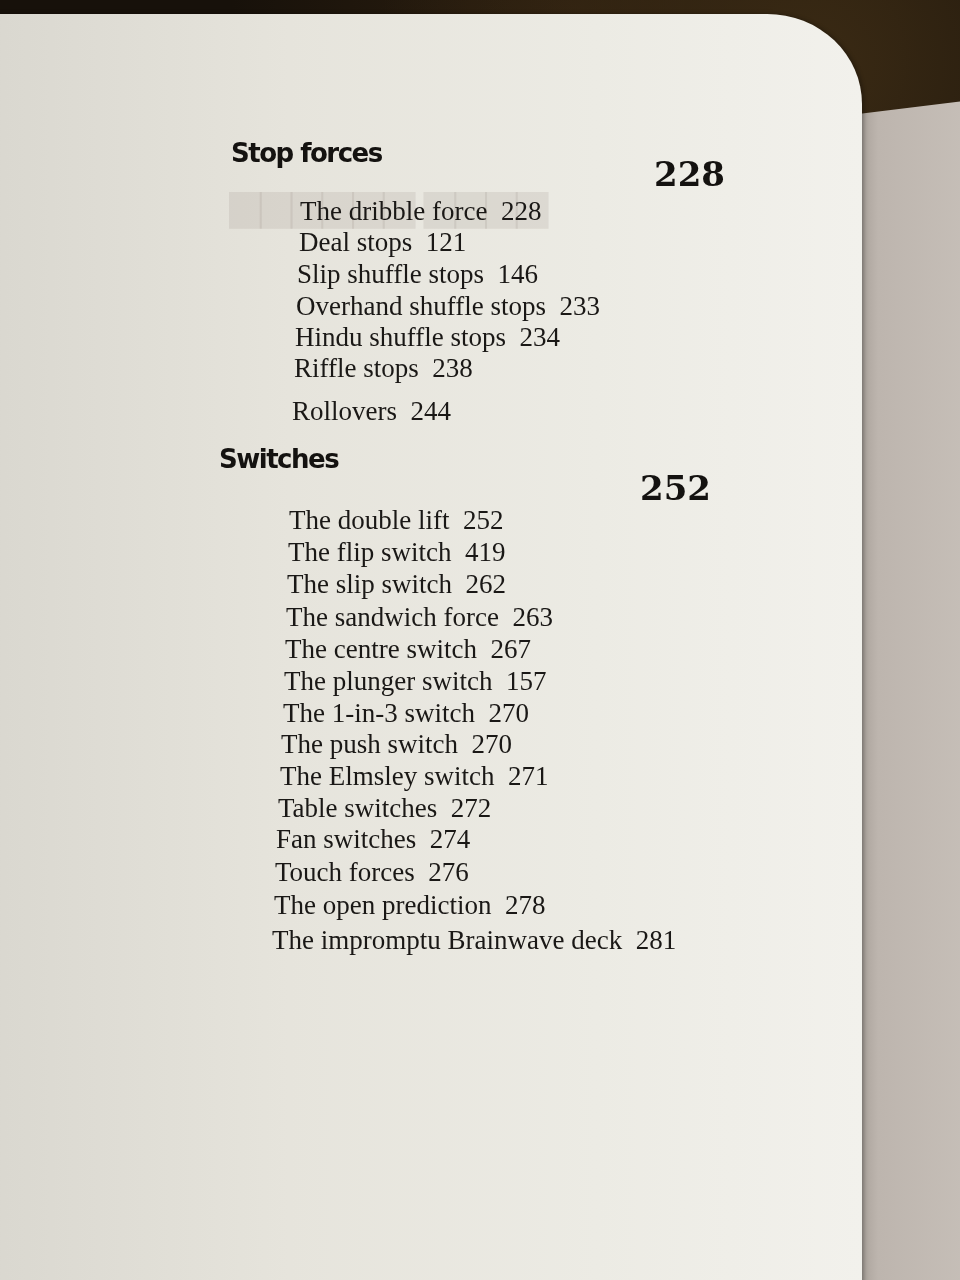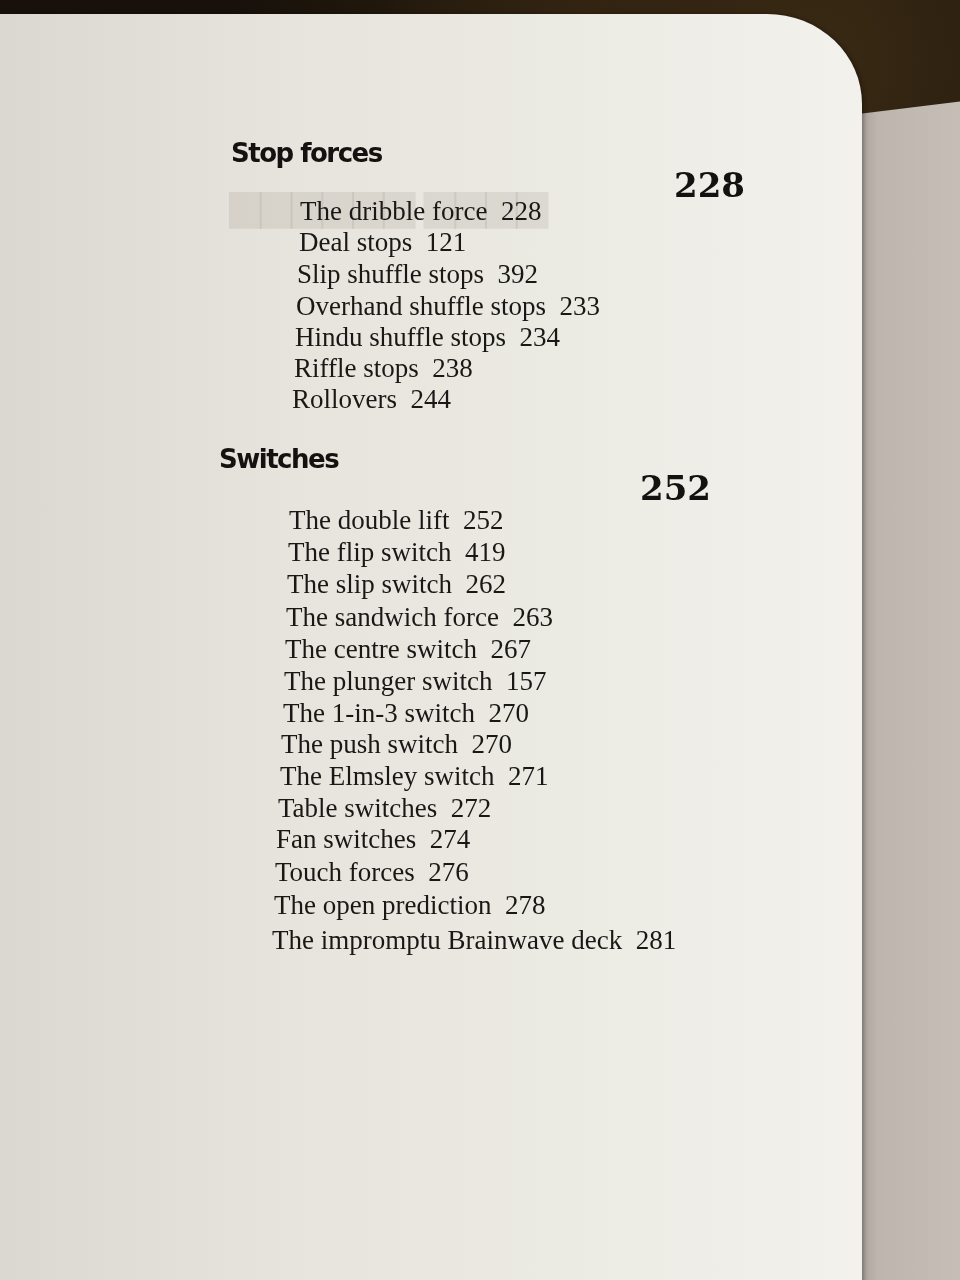--- a/index.html
+++ b/index.html
@@ -51,29 +51,29 @@
 <div class="backdrop"></div>
 <div class="back-page"></div>
 
 <div class="page">
 
   <div class="ghost" style="left:250px; top:175px; font-size:40px; font-weight:bold;">▆▆▆▆▆▆ ▆▆▆▆</div>
 </div>
 
 <div>
   <div class="section-title" style="left:231px; top:138px;">Stop forces</div>
-  <div class="section-page" style="left:674px; top:154px;margin-top:11px;">228</div>
+  <div class="section-page" style="left:654px; top:154px;">228</div>
 
   <div class="entry" style="left:300px; top:196px;">The dribble force  228</div>
   <div class="entry" style="left:299px; top:227px;">Deal stops  121</div>
-  <div class="entry" style="left:297px; top:259px;">Slip shuffle stops  392</div>
+  <div class="entry" style="left:297px; top:259px;">Slip shuffle stops  146</div>
   <div class="entry" style="left:296px; top:291px;">Overhand shuffle stops  233</div>
   <div class="entry" style="left:295px; top:322px;">Hindu shuffle stops  234</div>
   <div class="entry" style="left:294px; top:353px;">Riffle stops  238</div>
-  <div class="entry" style="left:292px; top:384px;">Rollovers  244</div>
+  <div class="entry" style="left:292px; top:396px;">Rollovers  244</div>
 </div>
 
 <div>
   <div class="section-title" style="left:219px; top:444px;">Switches</div>
   <div class="section-page" style="left:640px; top:468px;">252</div>
 
   <div class="entry" style="left:289px; top:505px;">The double lift  252</div>
   <div class="entry" style="left:288px; top:537px;">The flip switch  419</div>
   <div class="entry" style="left:287px; top:569px;">The slip switch  262</div>
   <div class="entry" style="left:286px; top:602px;">The sandwich force  263</div>

